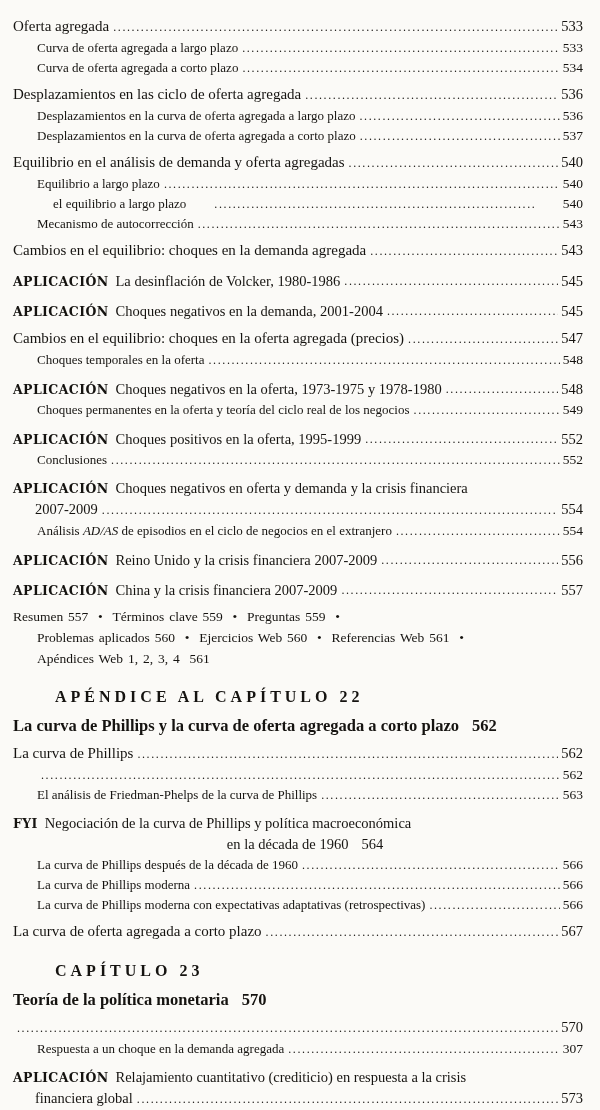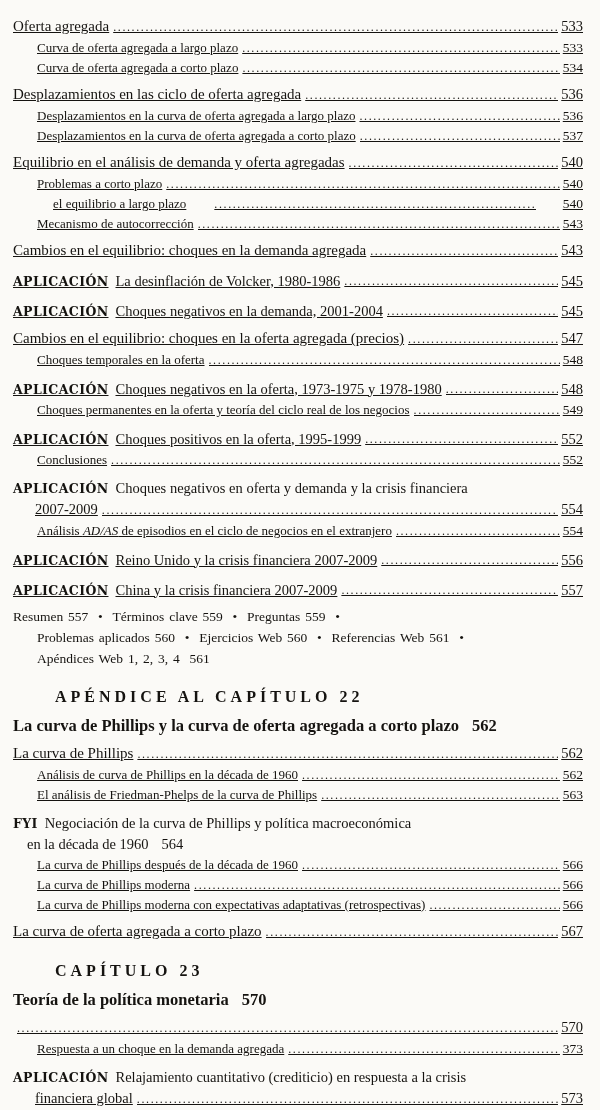--- a/index.html
+++ b/index.html
@@ -3,21 +3,21 @@
 <meta charset="utf-8">
 <style>
   html, body { margin: 0; padding: 0; }
   body {
     width: 600px; height: 1110px; overflow: hidden;
     background: #fbfaf7; color: #151310;
     font-family: "Liberation Serif", serif;
   }
   .page { padding: 10px 17px 0 13px; }
 
-  .row { display: flex; align-items: baseline; text-decoration: underline; }
+  .row { display: flex; align-items: baseline; }
   .label { white-space: nowrap; }
   .leader { flex: 1 1 auto; overflow: hidden; white-space: nowrap; margin: 0 3px 0 4px; }
   .leader::after {
     content: "..................................................................................................................................................................................";
     font-size: 12px; letter-spacing: 1.6px; color: #1c1a17;
   }
   .pagenum { white-space: nowrap; }
 
   
   .l1 { font-size: 15px; line-height: 21px; margin-top: 6px; }
@@ -31,21 +31,21 @@
 
   
   .app { font-size: 14.5px; line-height: 21px; margin-top: 8px; align-items: center; }
   .app .pagenum { font-size: 14.5px; }
   .prefix {
     font-family: "DejaVu Serif", serif;
     font-weight: bold; font-size: 12.5px; letter-spacing: 0.4px;
     margin-right: 7px; white-space: nowrap;
   }
   .appcont { font-size: 14.5px; line-height: 21px; margin-left: 22px; }
-  .fyicont { font-size: 14.5px; line-height: 21px; margin-left: 14px; }
+  .fyicont { font-size: 14.5px; line-height: 21px; margin-left: 14px; text-align: center; }
   .inlinepg { margin-left: 13px; }
 
   
   .sum { font-size: 13.5px; line-height: 21px; word-spacing: 1.5px; }
   .sum.first { margin-top: 5px; }
   .sum.cont2 { margin-left: 24px; }
 
   
   .chaphead {
     font-family: Liberation Serif, serif;
@@ -91,21 +91,21 @@
       <span class="label">Desplazamientos en la curva de oferta agregada a corto plazo</span>
       <span class="leader"></span>
       <span class="pagenum">537</span>
     </div>
     <div class="row l1">
       <span class="label">Equilibrio en el análisis de demanda y oferta agregadas</span>
       <span class="leader"></span>
       <span class="pagenum">540</span>
     </div>
     <div class="row l2">
-      <span class="label">Problemas a corto plazo</span>
+      <span class="label">Equilibrio a largo plazo</span>
       <span class="leader"></span>
       <span class="pagenum">540</span>
     </div>
     <div class="row l2 cont">
       <span class="label">el equilibrio a largo plazo</span>
       <span class="leader"></span>
       <span class="pagenum">540</span>
     </div>
     <div class="row l2">
       <span class="label">Mecanismo de autocorrección</span>
@@ -188,21 +188,20 @@
     <div class="sum cont2">Problemas aplicados 560&nbsp;&nbsp;•&nbsp;&nbsp;Ejercicios Web 560&nbsp;&nbsp;•&nbsp;&nbsp;Referencias Web 561&nbsp;&nbsp;•</div>
     <div class="sum cont2">Apéndices Web 1, 2, 3, 4&nbsp;&nbsp;561</div>
     <div class="chaphead">APÉNDICE AL CAPÍTULO 22</div>
     <div class="chaptitle"><span class="label">La curva de Phillips y la curva de oferta agregada a corto plazo</span><span class="inlinepg">562</span></div>
     <div class="row l1">
       <span class="label">La curva de Phillips</span>
       <span class="leader"></span>
       <span class="pagenum">562</span>
     </div>
     <div class="row l2">
-      <span class="label">Análisis de curva de Phillips en la década de 1960</span>
       <span class="leader"></span>
       <span class="pagenum">562</span>
     </div>
     <div class="row l2">
       <span class="label">El análisis de Friedman-Phelps de la curva de Phillips</span>
       <span class="leader"></span>
       <span class="pagenum">563</span>
     </div>
     <div class="app plain"><span class="prefix">FYI</span><span class="label">Negociación de la curva de Phillips y política macroeconómica</span></div>
     <div class="fyicont"><span class="label">en la década de 1960</span><span class="inlinepg">564</span></div>
@@ -228,21 +227,21 @@
     </div>
     <div class="chaphead">CAPÍTULO 23</div>
     <div class="chaptitle"><span class="label">Teoría de la política monetaria</span><span class="inlinepg">570</span></div>
     <div class="row l1">
       <span class="leader"></span>
       <span class="pagenum">570</span>
     </div>
     <div class="row l2">
       <span class="label">Respuesta a un choque en la demanda agregada</span>
       <span class="leader"></span>
-      <span class="pagenum">373</span>
+      <span class="pagenum">307</span>
     </div>
     <div class="app plain"><span class="prefix">APLICACIÓN</span><span class="label">Relajamiento cuantitativo (crediticio) en respuesta a la crisis</span></div>
     <div class="row appcont">
       <span class="label">financiera global</span>
       <span class="leader"></span>
       <span class="pagenum">573</span>
     </div>
   </div>
 
 </body></html>

